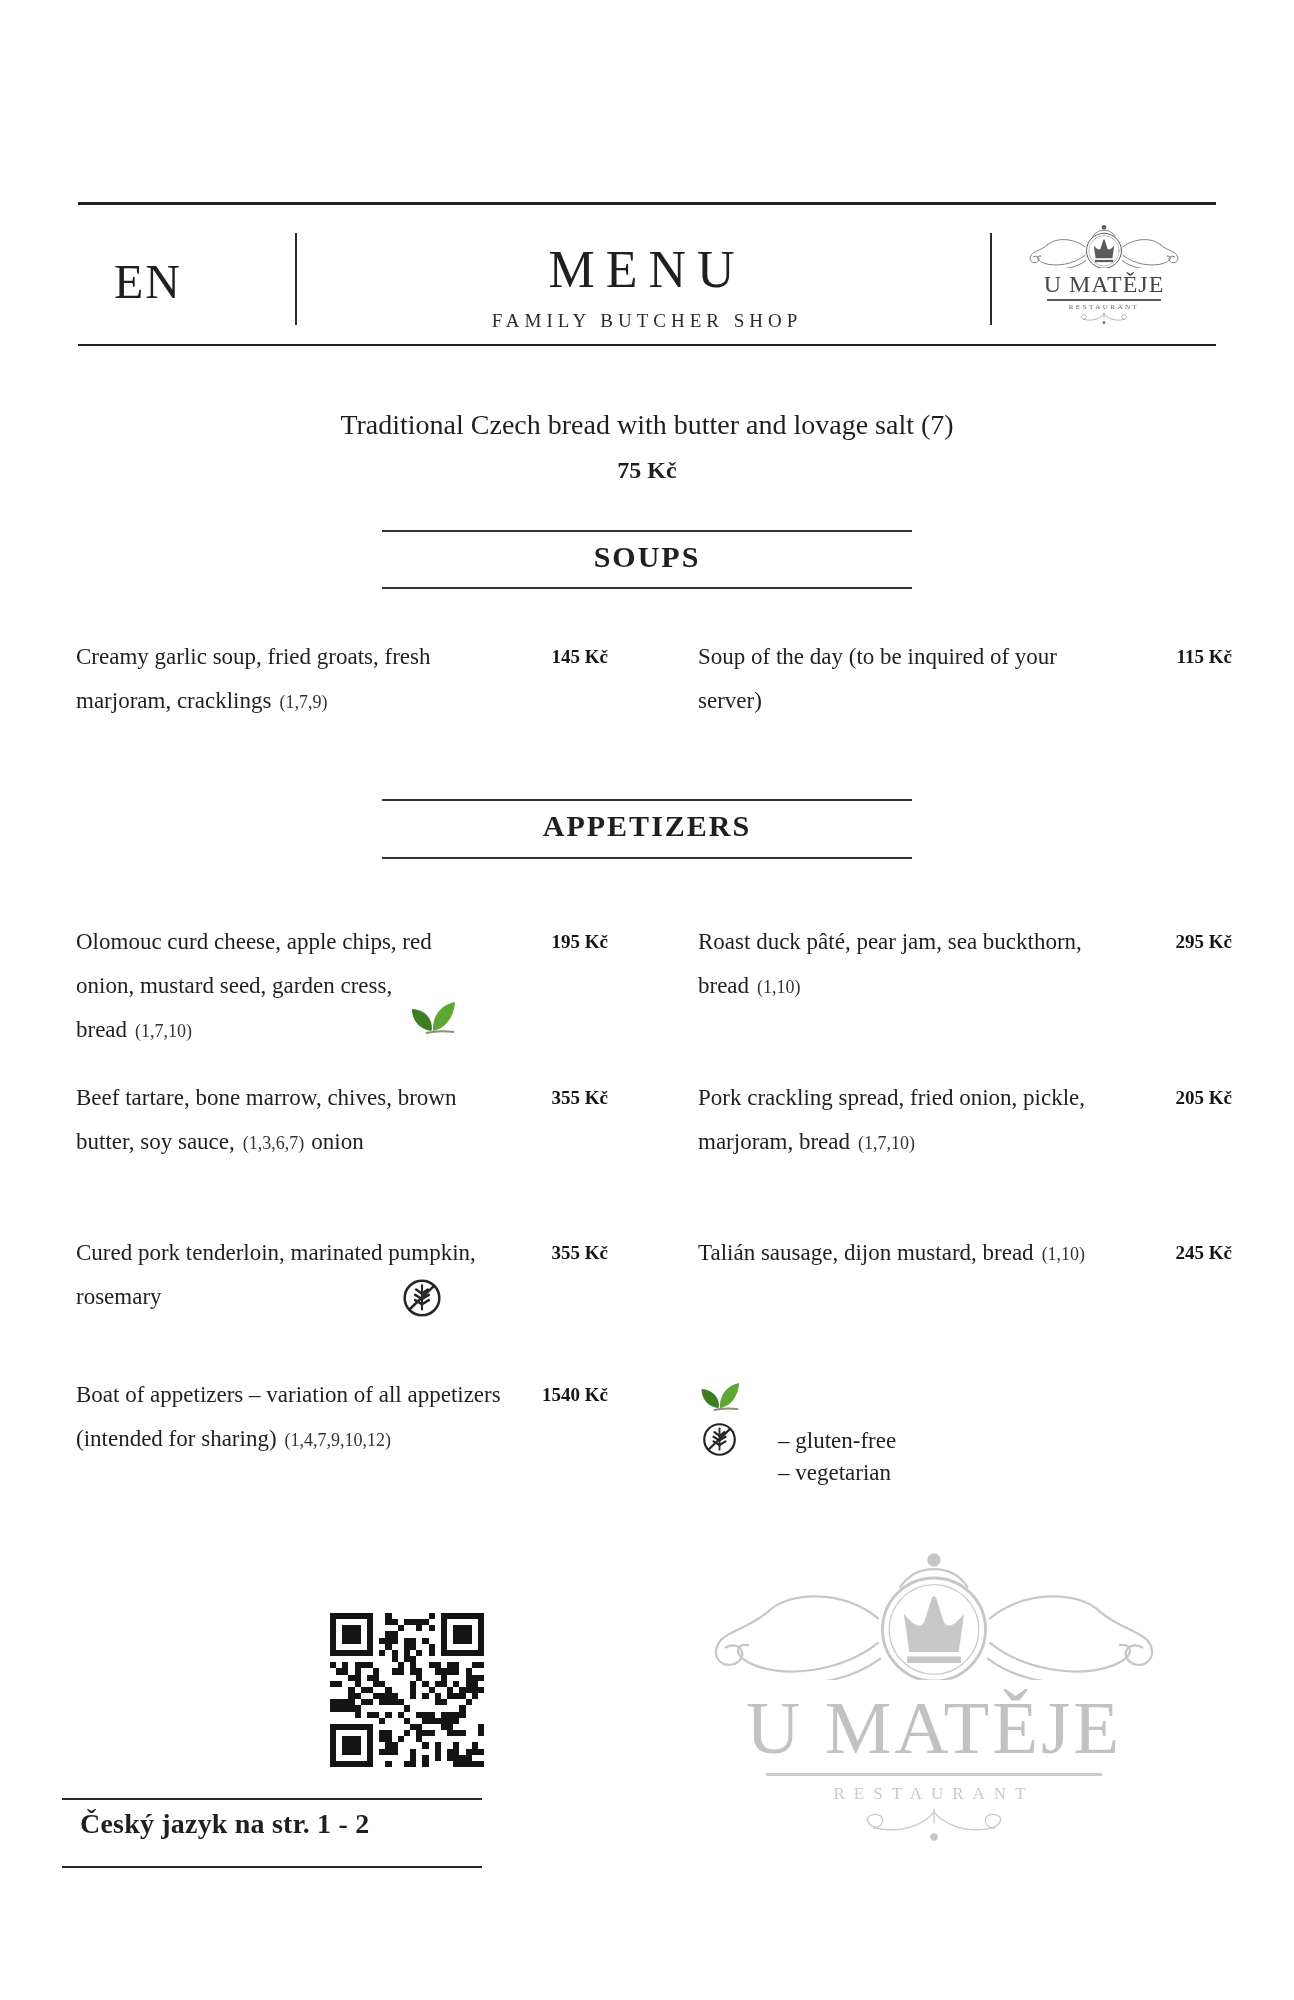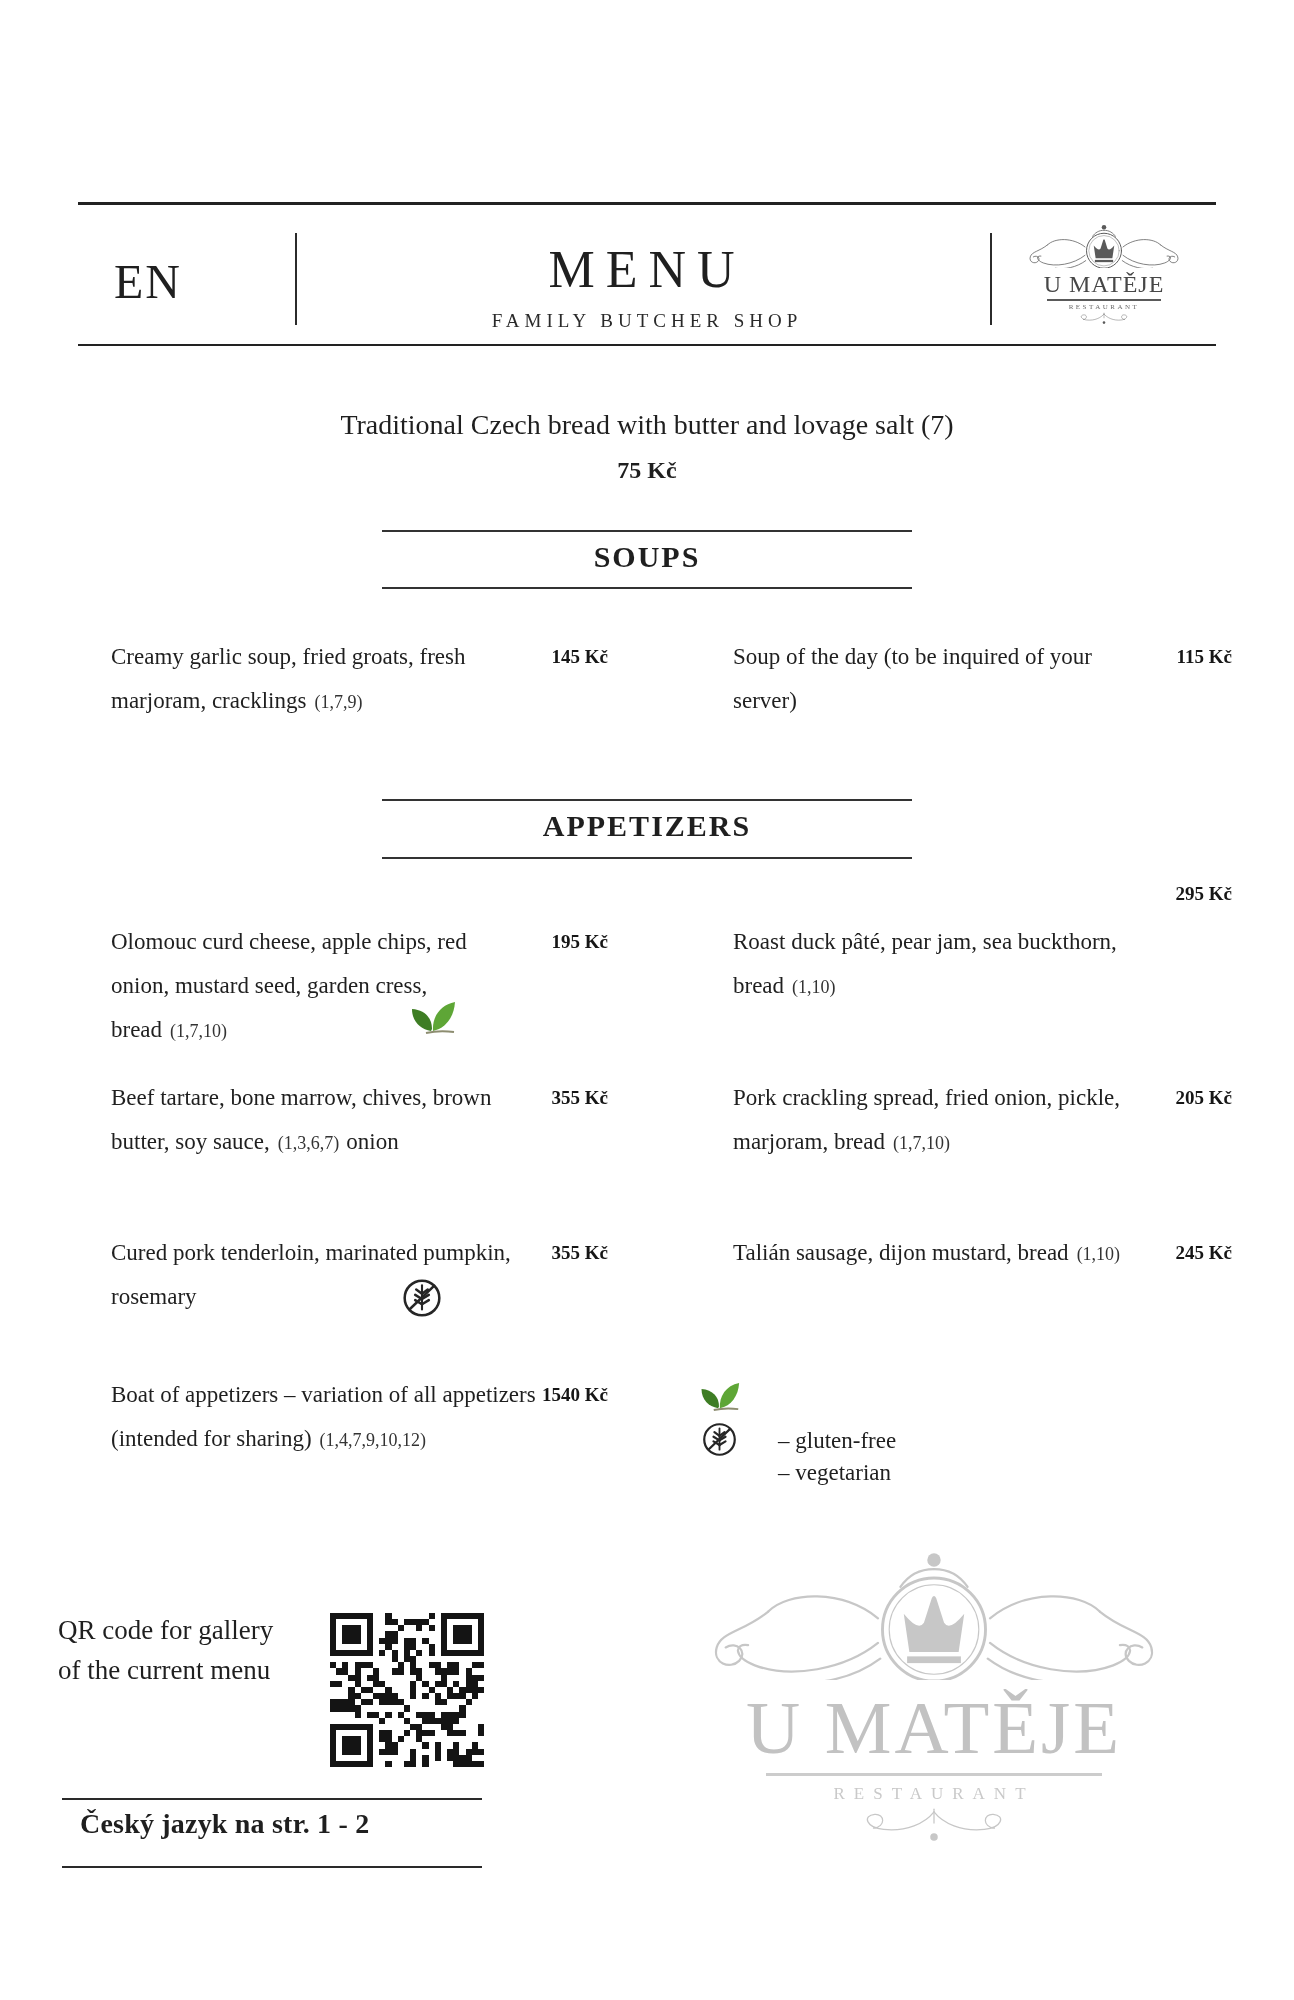--- a/index.html
+++ b/index.html
@@ -39,21 +39,21 @@
   
   .intro-name{position:absolute;left:0;right:0;top:409px;text-align:center;font-size:28px;}
   .intro-price{position:absolute;left:0;right:0;top:457px;text-align:center;font-size:24px;font-weight:bold;}
 
   
   .sec-line{position:absolute;left:382px;width:530px;height:2px;background:#333;}
   .sec-title{position:absolute;left:382px;width:530px;text-align:center;
              font-size:30px;font-weight:bold;letter-spacing:2px;}
 
   
-  .item{position:absolute;font-size:23px;line-height:44px;color:#1f1f1f;margin-left:35px;}
+  .item{position:absolute;font-size:23px;line-height:44px;color:#1f1f1f;}
   .al{font-size:18px;color:#333;}
   .al:not(:empty){margin-left:8px;}
   .sx:not(:empty){margin-left:7px;}
   .price{position:absolute;font-size:19px;line-height:44px;font-weight:bold;
          text-align:right;width:108px;color:#161616;}
 
   
   .legend-text{position:absolute;font-size:23px;line-height:44px;}
 
   
@@ -170,21 +170,21 @@
   <div class="price" style="left:500px;top:920px">195 Kč</div>
   <div class="icon" style="left:408px;top:998px;width:48px;height:38px">
     <svg viewBox="0 0 48 38">
         <use href="#leaf-art"></use>
       </svg>
   </div>
 
   <div class="item" style="left:698px;top:920px;width:400px">
     <span class="nm">Roast duck pâté, pear jam, sea buckthorn, bread</span><span class="al">(1,10)</span><span class="sx"></span>
   </div>
-  <div class="price" style="left:1124px;top:872px">295 Kč</div>
+  <div class="price" style="left:1124px;top:920px">295 Kč</div>
 
   <div class="item" style="left:76px;top:1076px;width:400px">
     <span class="nm">Beef tartare, bone marrow, chives, brown butter, soy sauce,</span><span class="al">(1,3,6,7)</span><span class="sx">onion</span>
   </div>
   <div class="price" style="left:500px;top:1076px">355 Kč</div>
 
   <div class="item" style="left:698px;top:1076px;width:400px">
     <span class="nm">Pork crackling spread, fried onion, pickle, marjoram, bread</span><span class="al">(1,7,10)</span><span class="sx"></span>
   </div>
   <div class="price" style="left:1124px;top:1076px">205 Kč</div>
@@ -227,24 +227,20 @@
         <use href="#logo-top-art"></use>
       </svg>
     <div class="logo-name">U MATĚJE</div>
     <div class="logo-rule"></div>
     <div class="logo-sub">RESTAURANT</div>
     <svg class="logo-bottom" viewBox="0 0 400 58">
         <use href="#logo-bottom-art"></use>
       </svg>
   </div>
 
-  <div class="qr-label">
-    <span>QR code for gallery</span>
-    <span>of the current menu</span>
-  </div>
   <div class="qr-box">
     <svg viewBox="0 0 25 25" fill="#141414" shape-rendering="crispEdges">
         <rect x="0" y="0" width="1" height="1"></rect>
         <rect x="1" y="0" width="1" height="1"></rect>
         <rect x="2" y="0" width="1" height="1"></rect>
         <rect x="3" y="0" width="1" height="1"></rect>
         <rect x="4" y="0" width="1" height="1"></rect>
         <rect x="5" y="0" width="1" height="1"></rect>
         <rect x="6" y="0" width="1" height="1"></rect>
         <rect x="9" y="0" width="1" height="1"></rect>

